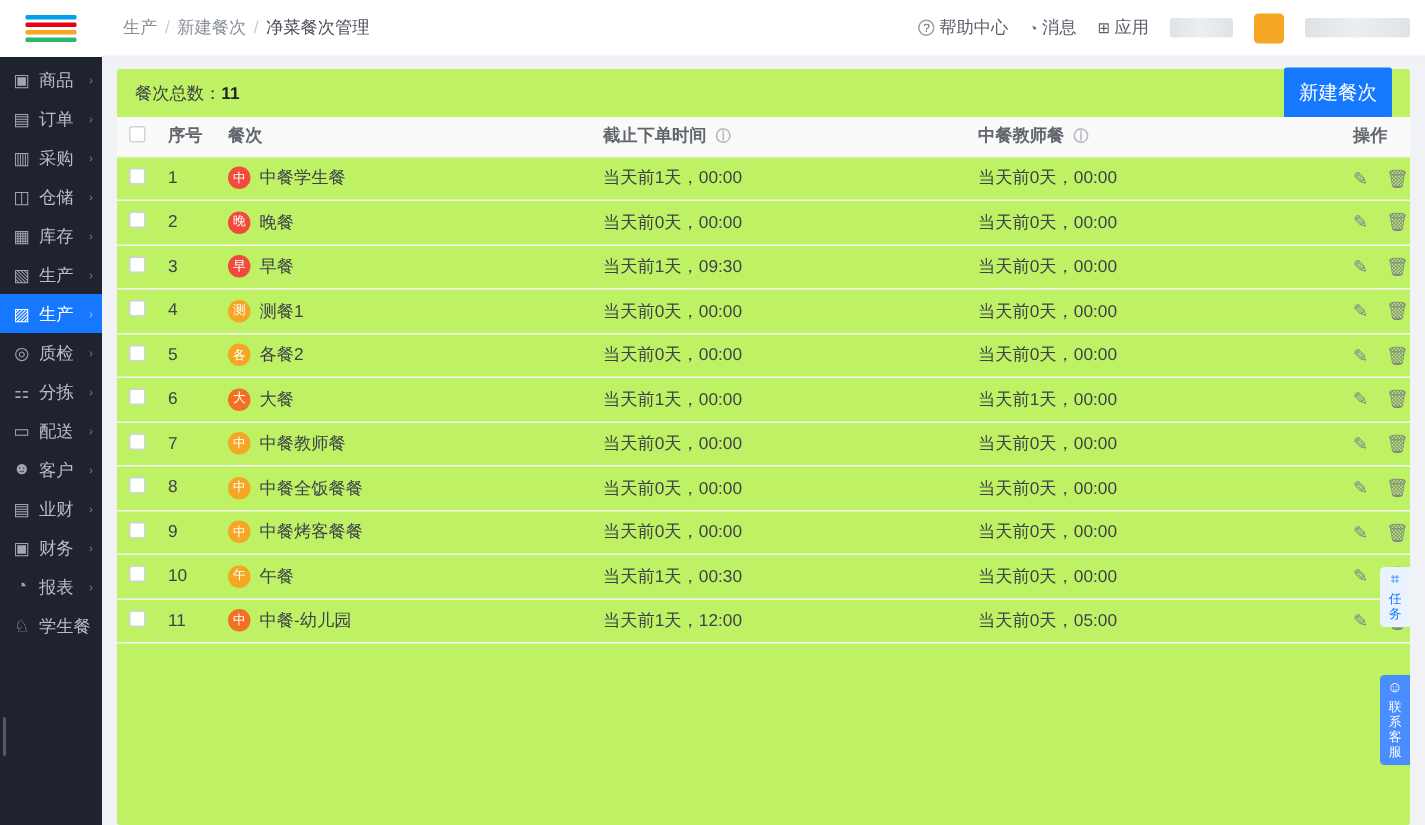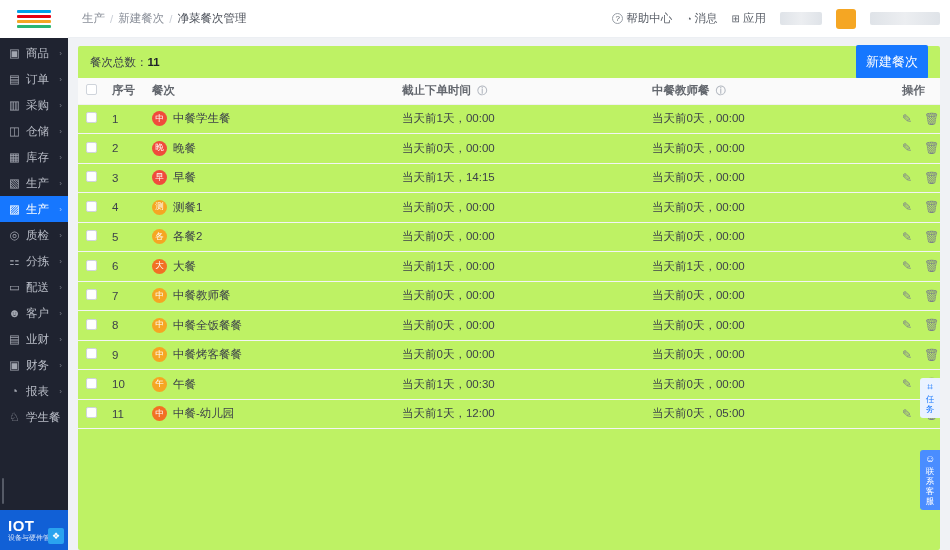--- a/index.html
+++ b/index.html
@@ -218,27 +218,20 @@
           <span class="lbl">报表</span>
           <span class="arw">›</span>
         </div>
         <div class="nav-item">
           <span class="ic">♘</span>
           <span class="lbl">学生餐</span>
           <span class="arw"></span>
         </div>
       </div>
     <div class="scroll-hint"></div>
-    <div class="sidebar-foot">
-      <div>
-        <div class="ft-t">IOT</div>
-        <div class="ft-s">设备与硬件管理</div>
-      </div>
-      <div class="ft-badge">❖</div>
-    </div>
   </div>
 
   <div class="main">
 
     <div class="topbar">
       <div class="crumb">
         <span>生产</span>
         <span class="sep">/</span>
         <span>新建餐次</span>
         <span class="sep">/</span>
@@ -340,21 +333,21 @@
                 </tr>
                 <tr>
                   <td><span class="chk"></span></td>
                   <td>3</td>
                   <td>
                     <span class="meal">
                       <span class="dot" style="background:#f04b3c">早</span>
                       <span>早餐</span>
                     </span>
                   </td>
-                  <td>当天前1天，14:15</td>
+                  <td>当天前1天，09:30</td>
                   <td>当天前0天，00:00</td>
                   <td>
                     <span class="ops">
                       <span>✎</span>
                       <span>🗑</span>
                     </span>
                   </td>
                 </tr>
                 <tr>
                   <td><span class="chk"></span></td>

